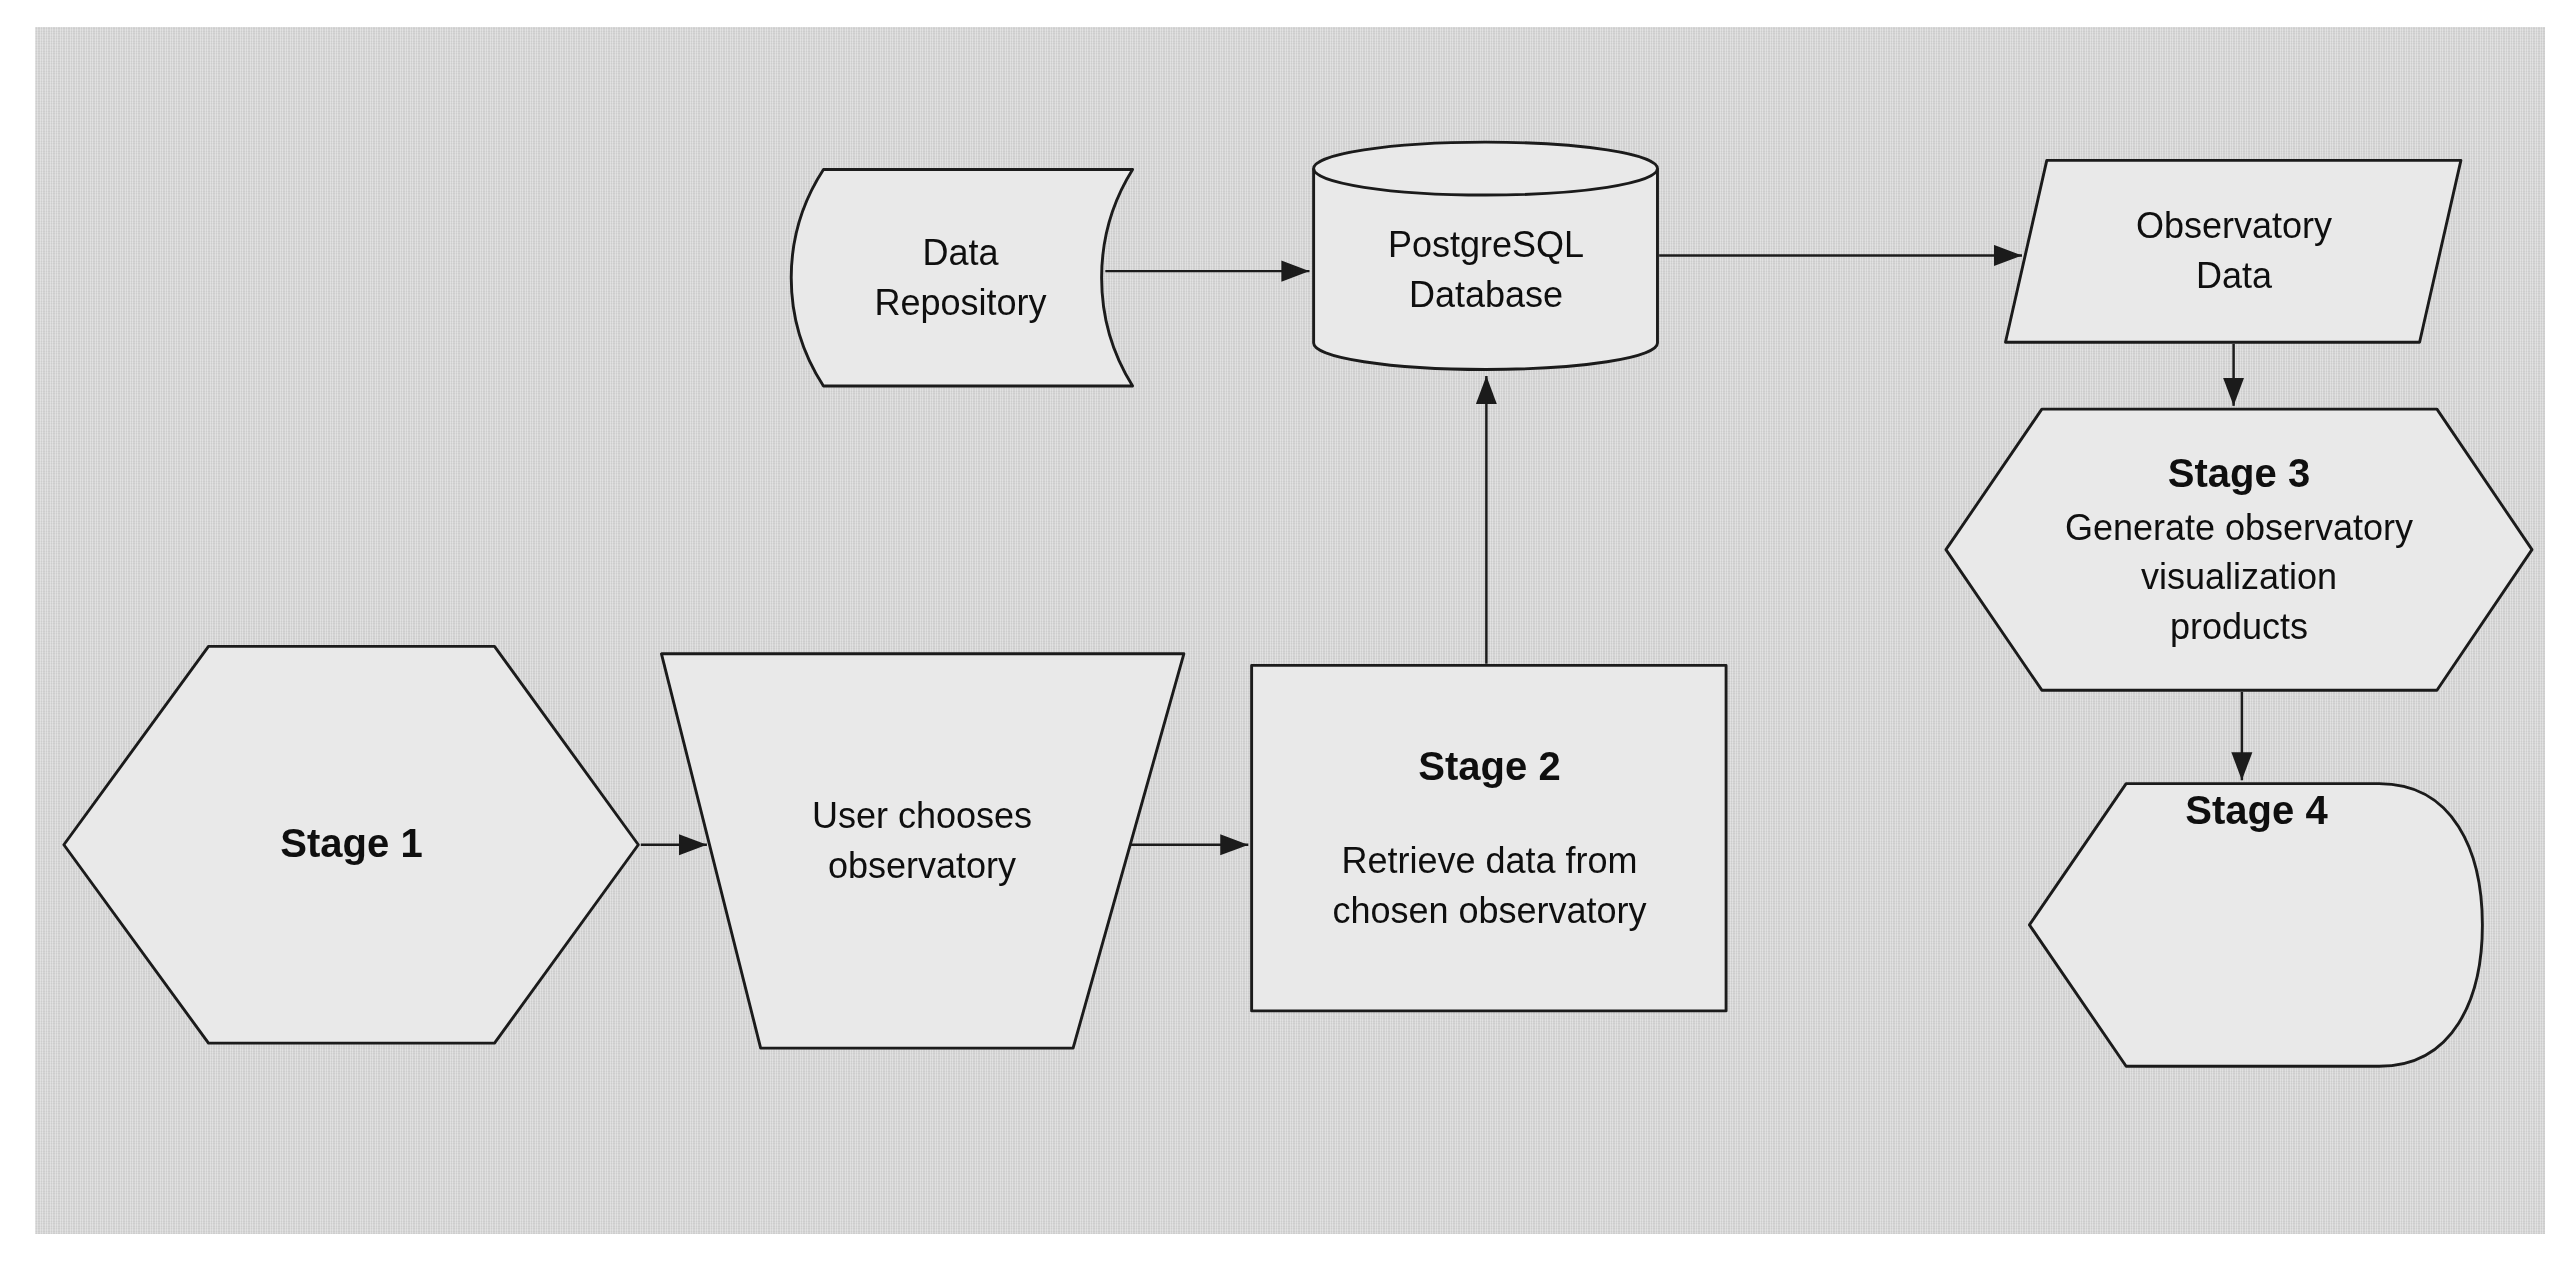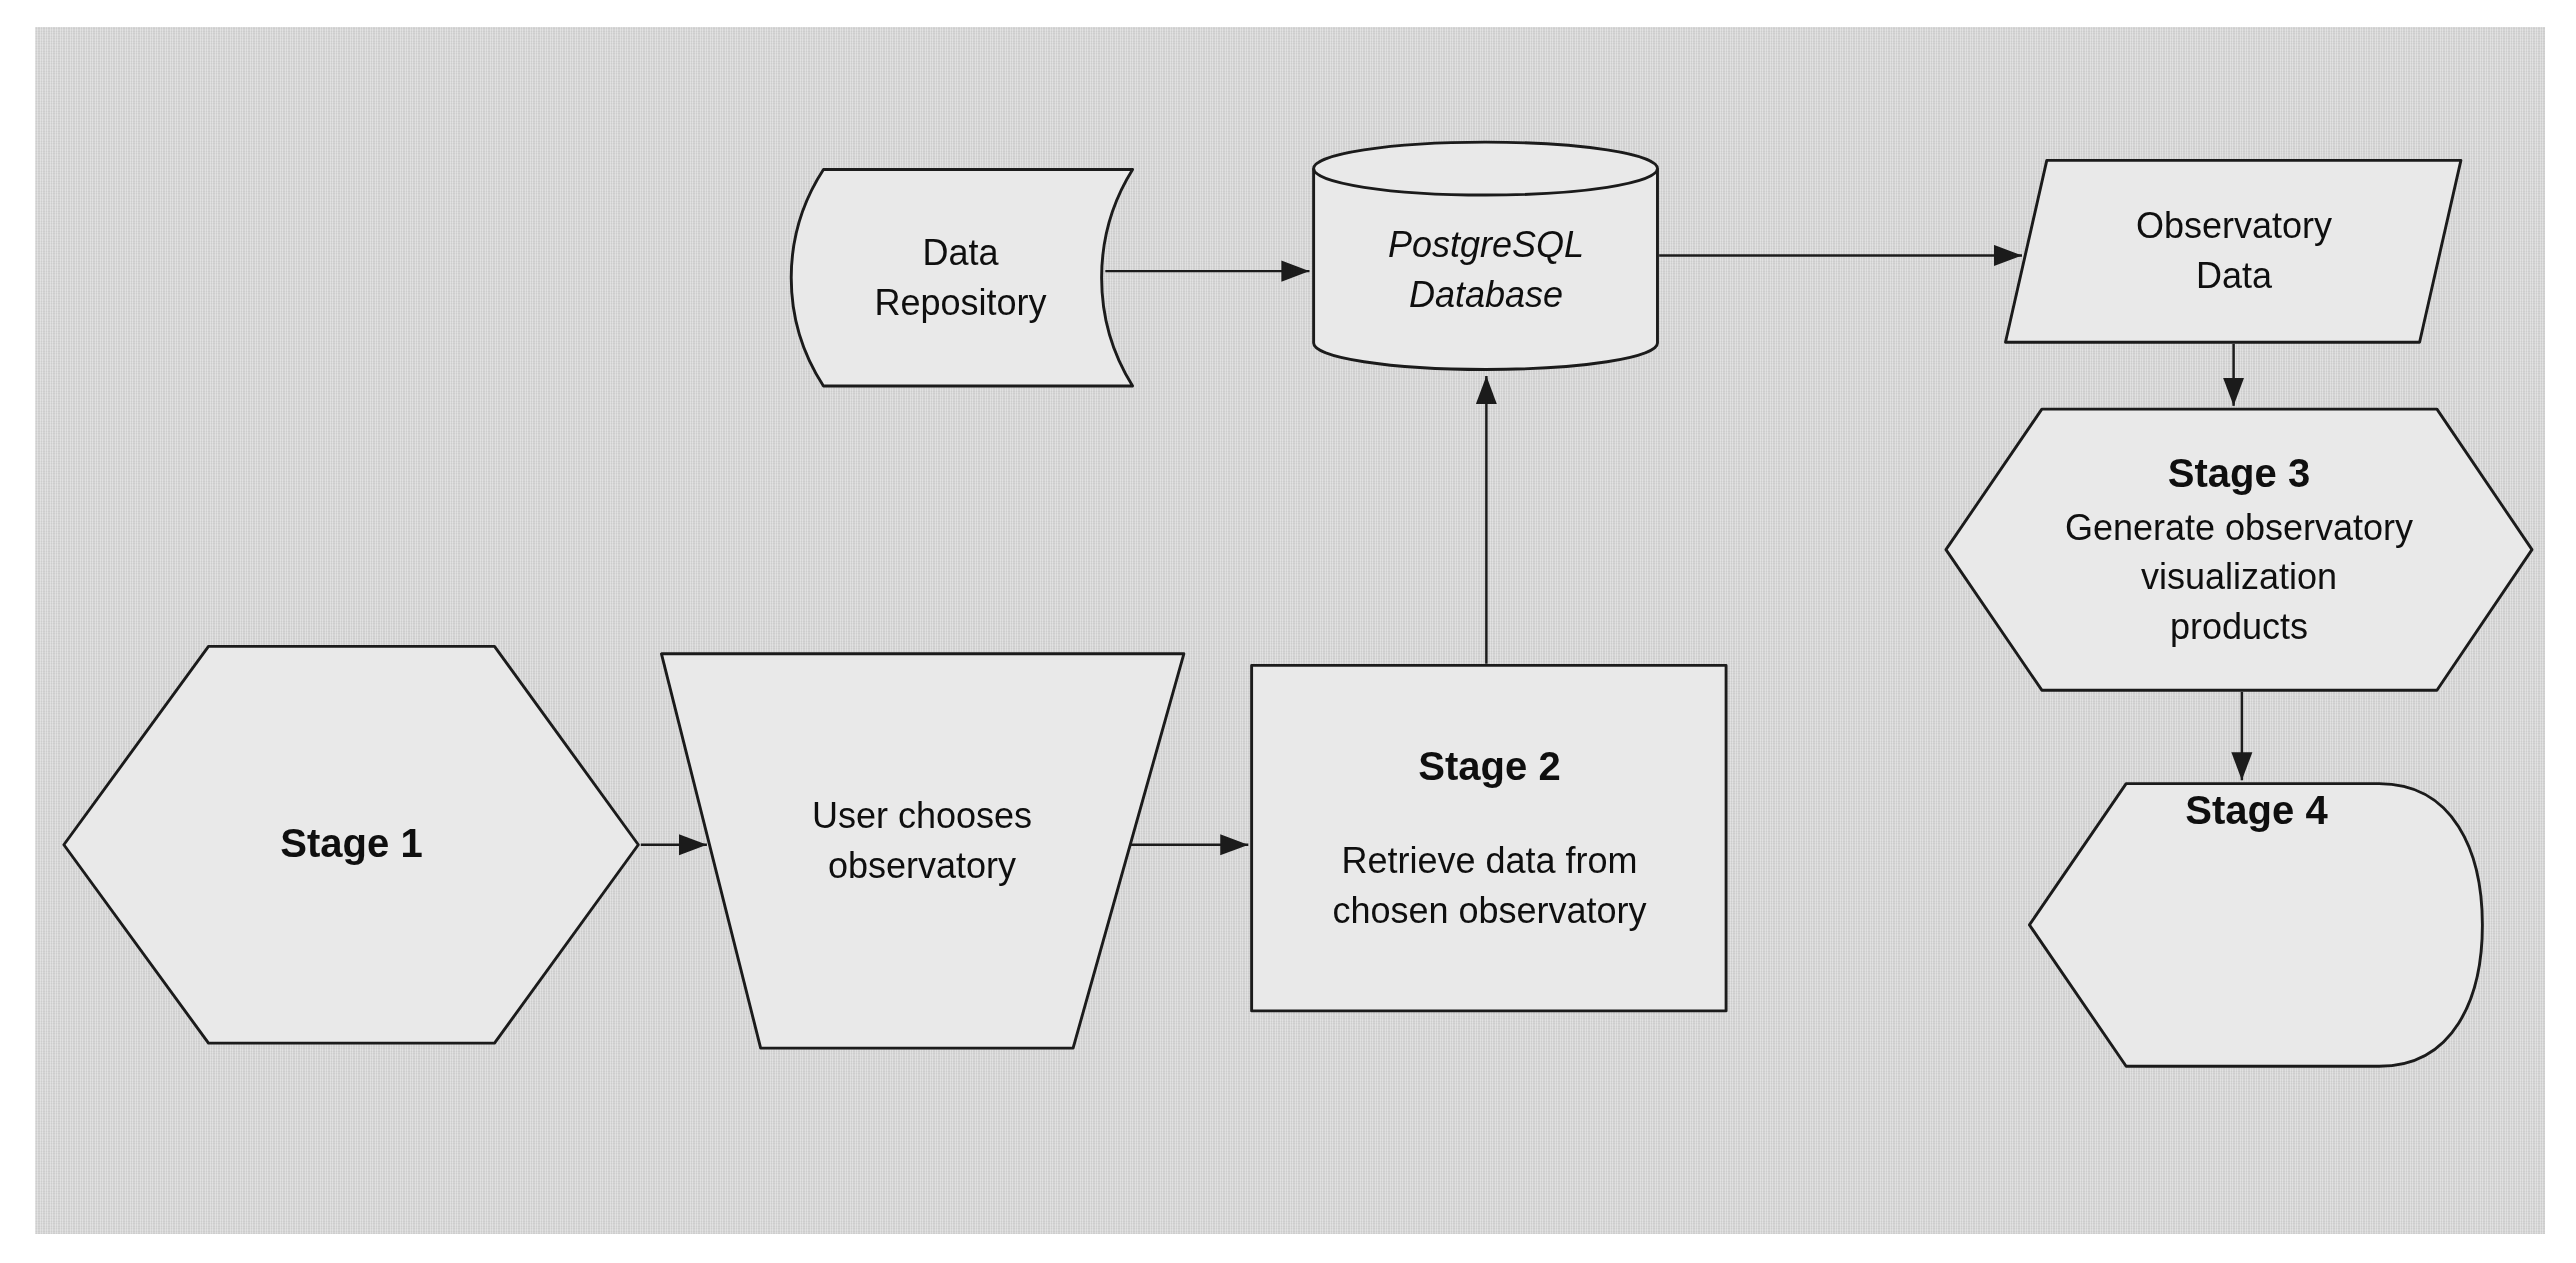--- a/index.html
+++ b/index.html
@@ -67,21 +67,21 @@
     <line class="edge" x1="775" y1="1022" x2="855" y2="1022" marker-end="url(#ah)"></line>
     <line class="edge" x1="1368" y1="1022" x2="1510" y2="1022" marker-end="url(#ah)"></line>
     <line class="edge" x1="1798" y1="803" x2="1798" y2="455" marker-end="url(#ah)"></line>
   </svg>
 
   <div class="node-label" style="left:789px; top:169px; width:343px; height:217px;">
     <div class="node-body">Data
 Repository</div>
   </div>
 
-  <div class="node-label" style="left:1314px; top:169px; width:344px; height:201px;font-style:italic;">
+  <div class="node-label" style="left:1314px; top:169px; width:344px; height:201px;">
     <div class="node-body">PostgreSQL
 Database</div>
   </div>
 
   <div class="node-label" style="left:2006px; top:160px; width:456px; height:182px;">
     <div class="node-body">Observatory
 Data</div>
   </div>
 
   <div class="node-label" style="left:1946px; top:409px; width:586px; height:281px;text-align:center;">

